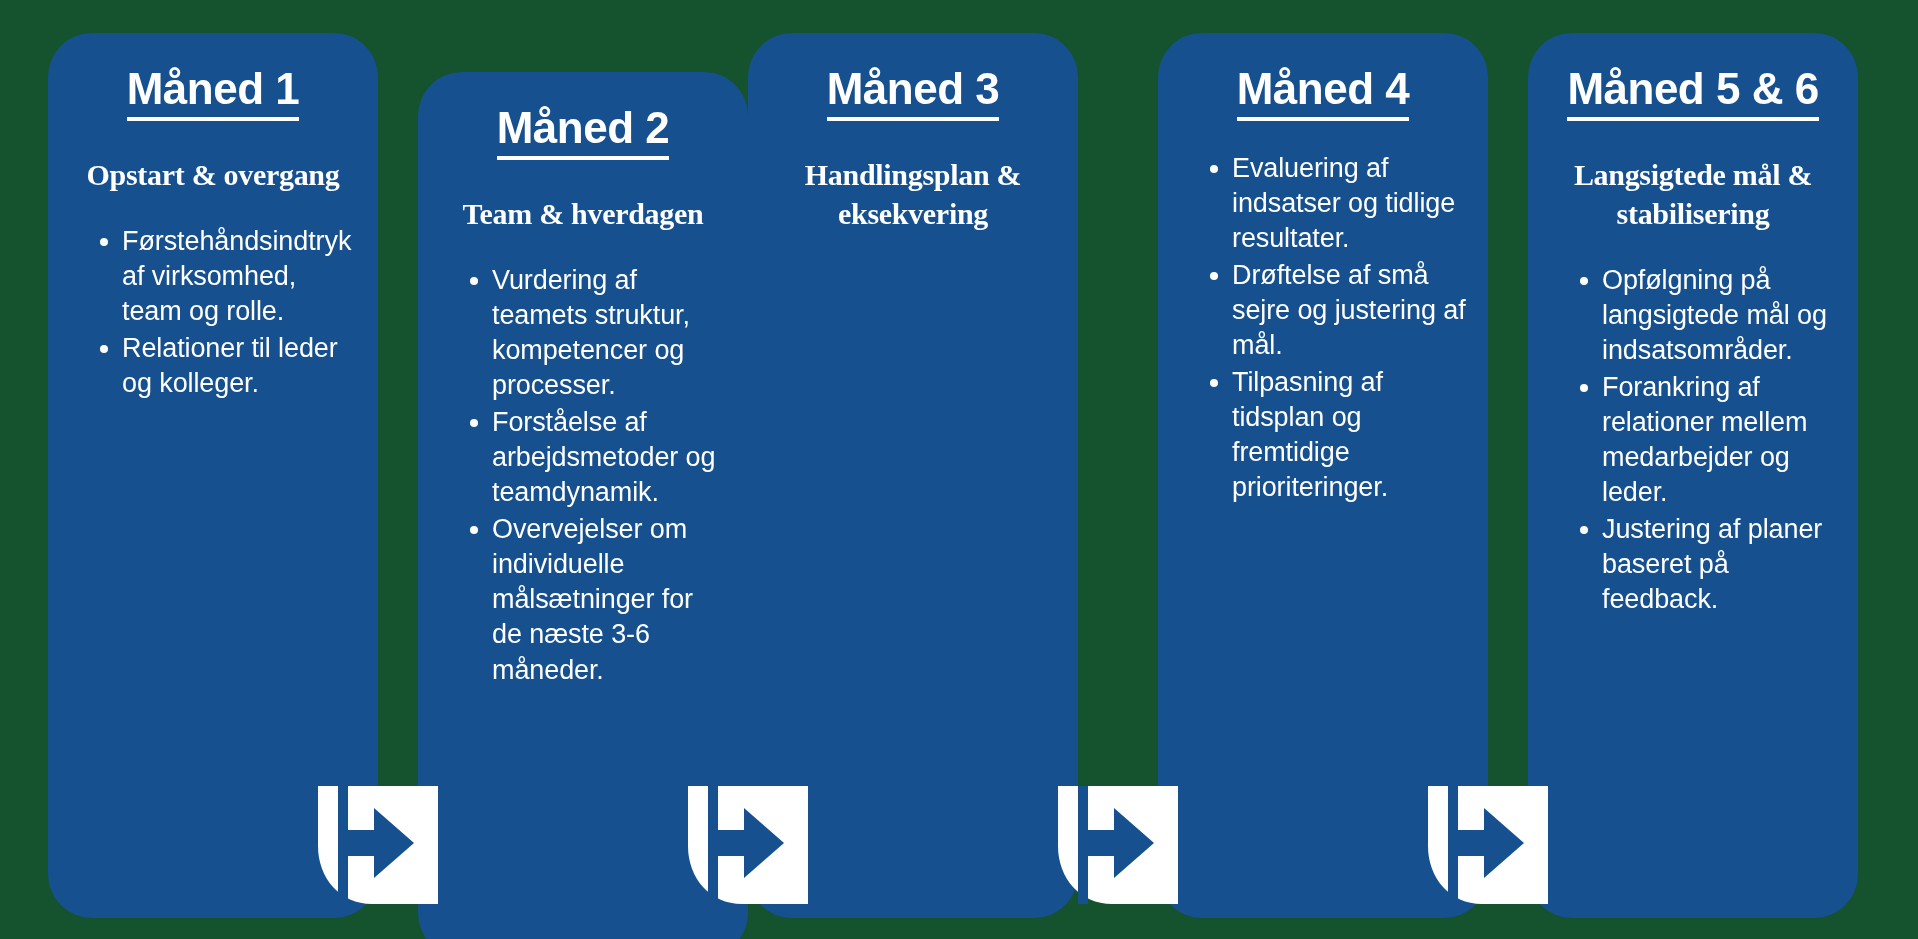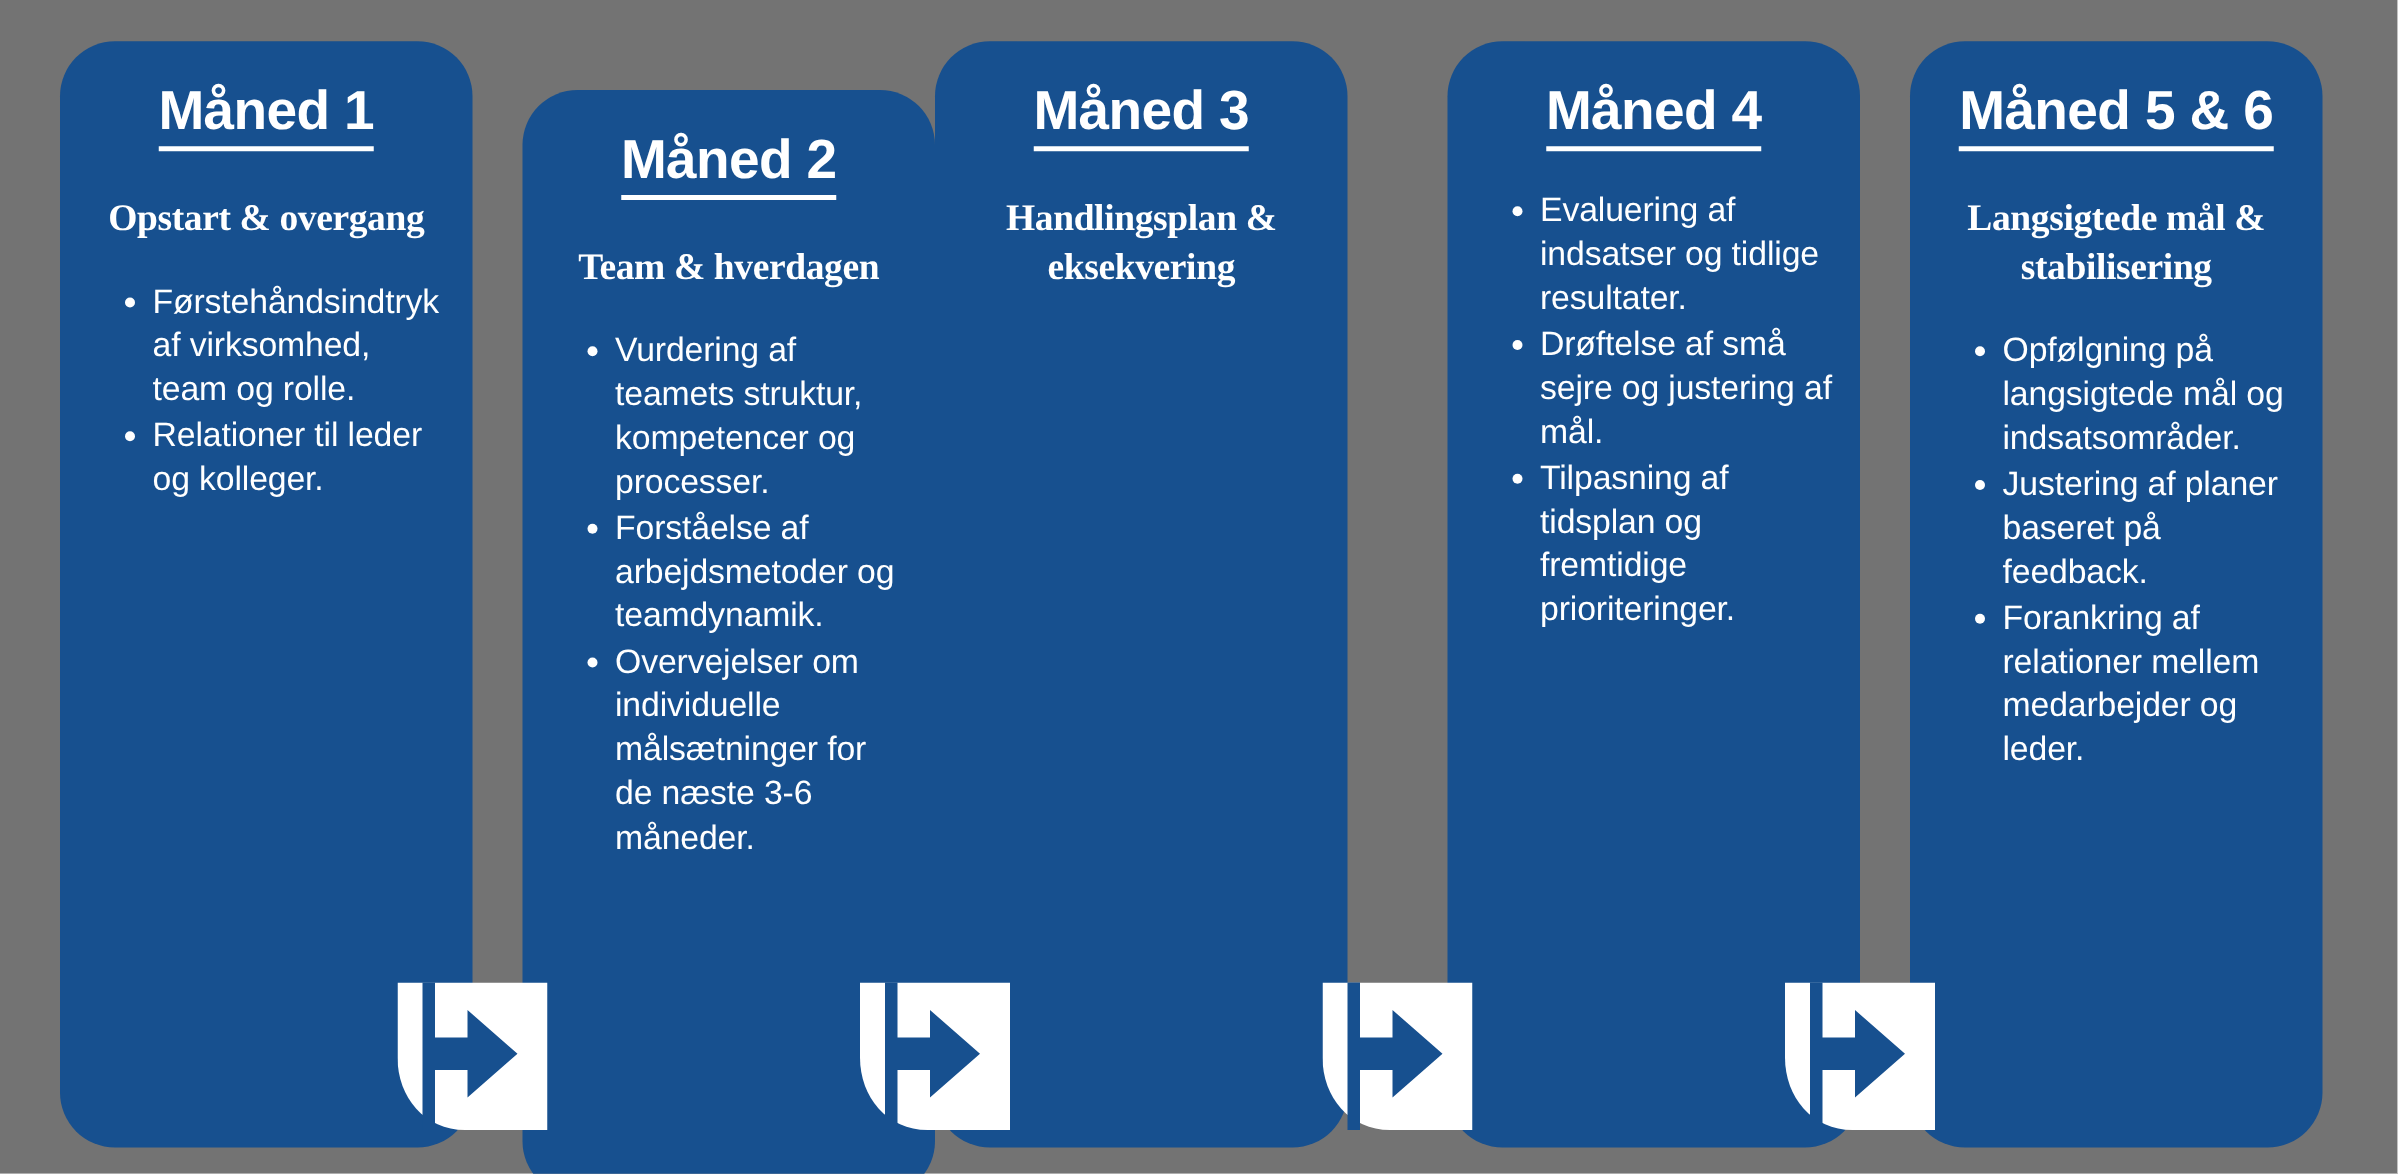--- a/index.html
+++ b/index.html
@@ -13,21 +13,21 @@
     height: 939px;
     overflow: hidden;
     font-family: "Liberation Sans", sans-serif;
     -webkit-font-smoothing: antialiased;
   }
 
   #stage {
     position: relative;
     width: 1918px;
     height: 939px;
-    background: #737373;
+    background: #14532d;
   }
 
   .track {
     position: absolute;
     left: 0;
     top: 0;
     width: 1918px;
     height: 939px;
   }
 
@@ -154,22 +154,22 @@
         <li>Drøftelse af små sejre og justering af mål.</li>
         <li>Tilpasning af tidsplan og fremtidige prioriteringer.</li>
       </ul>
     </div>
 
     <div class="card card-5">
       <h2 class="card-title"><span>Måned 5 &amp; 6</span></h2>
       <h3 class="card-subtitle">Langsigtede mål &amp; stabilisering</h3>
       <ul class="bullets">
         <li>Opfølgning på langsigtede mål og indsatsområder.</li>
+        <li>Forankring af relationer mellem medarbejder og leder.</li>
         <li>Justering af planer baseret på feedback.</li>
-        <li>Forankring af relationer mellem medarbejder og leder.</li>
       </ul>
     </div>
 
     <div class="connector conn-1">
       <svg width="120" height="118" viewBox="0 0 120 118">
         <path d="M0,0 L0,118 L120,118 L120,0 L0,0 Z" fill="none"></path>
         <path d="M0,0 L0,60 C0,92 22,118 54,118 L120,118 L120,0 Z" fill="#ffffff"></path>
         <path d="M30,-10 L30,44 L56,44 L56,22 L96,57 L56,92 L56,70 L20,70 L20,-10 Z" fill="#17508f"></path>
         <path d="M30,118 L30,70 L20,70 L20,118 Z" fill="#17508f"></path>
       </svg>

